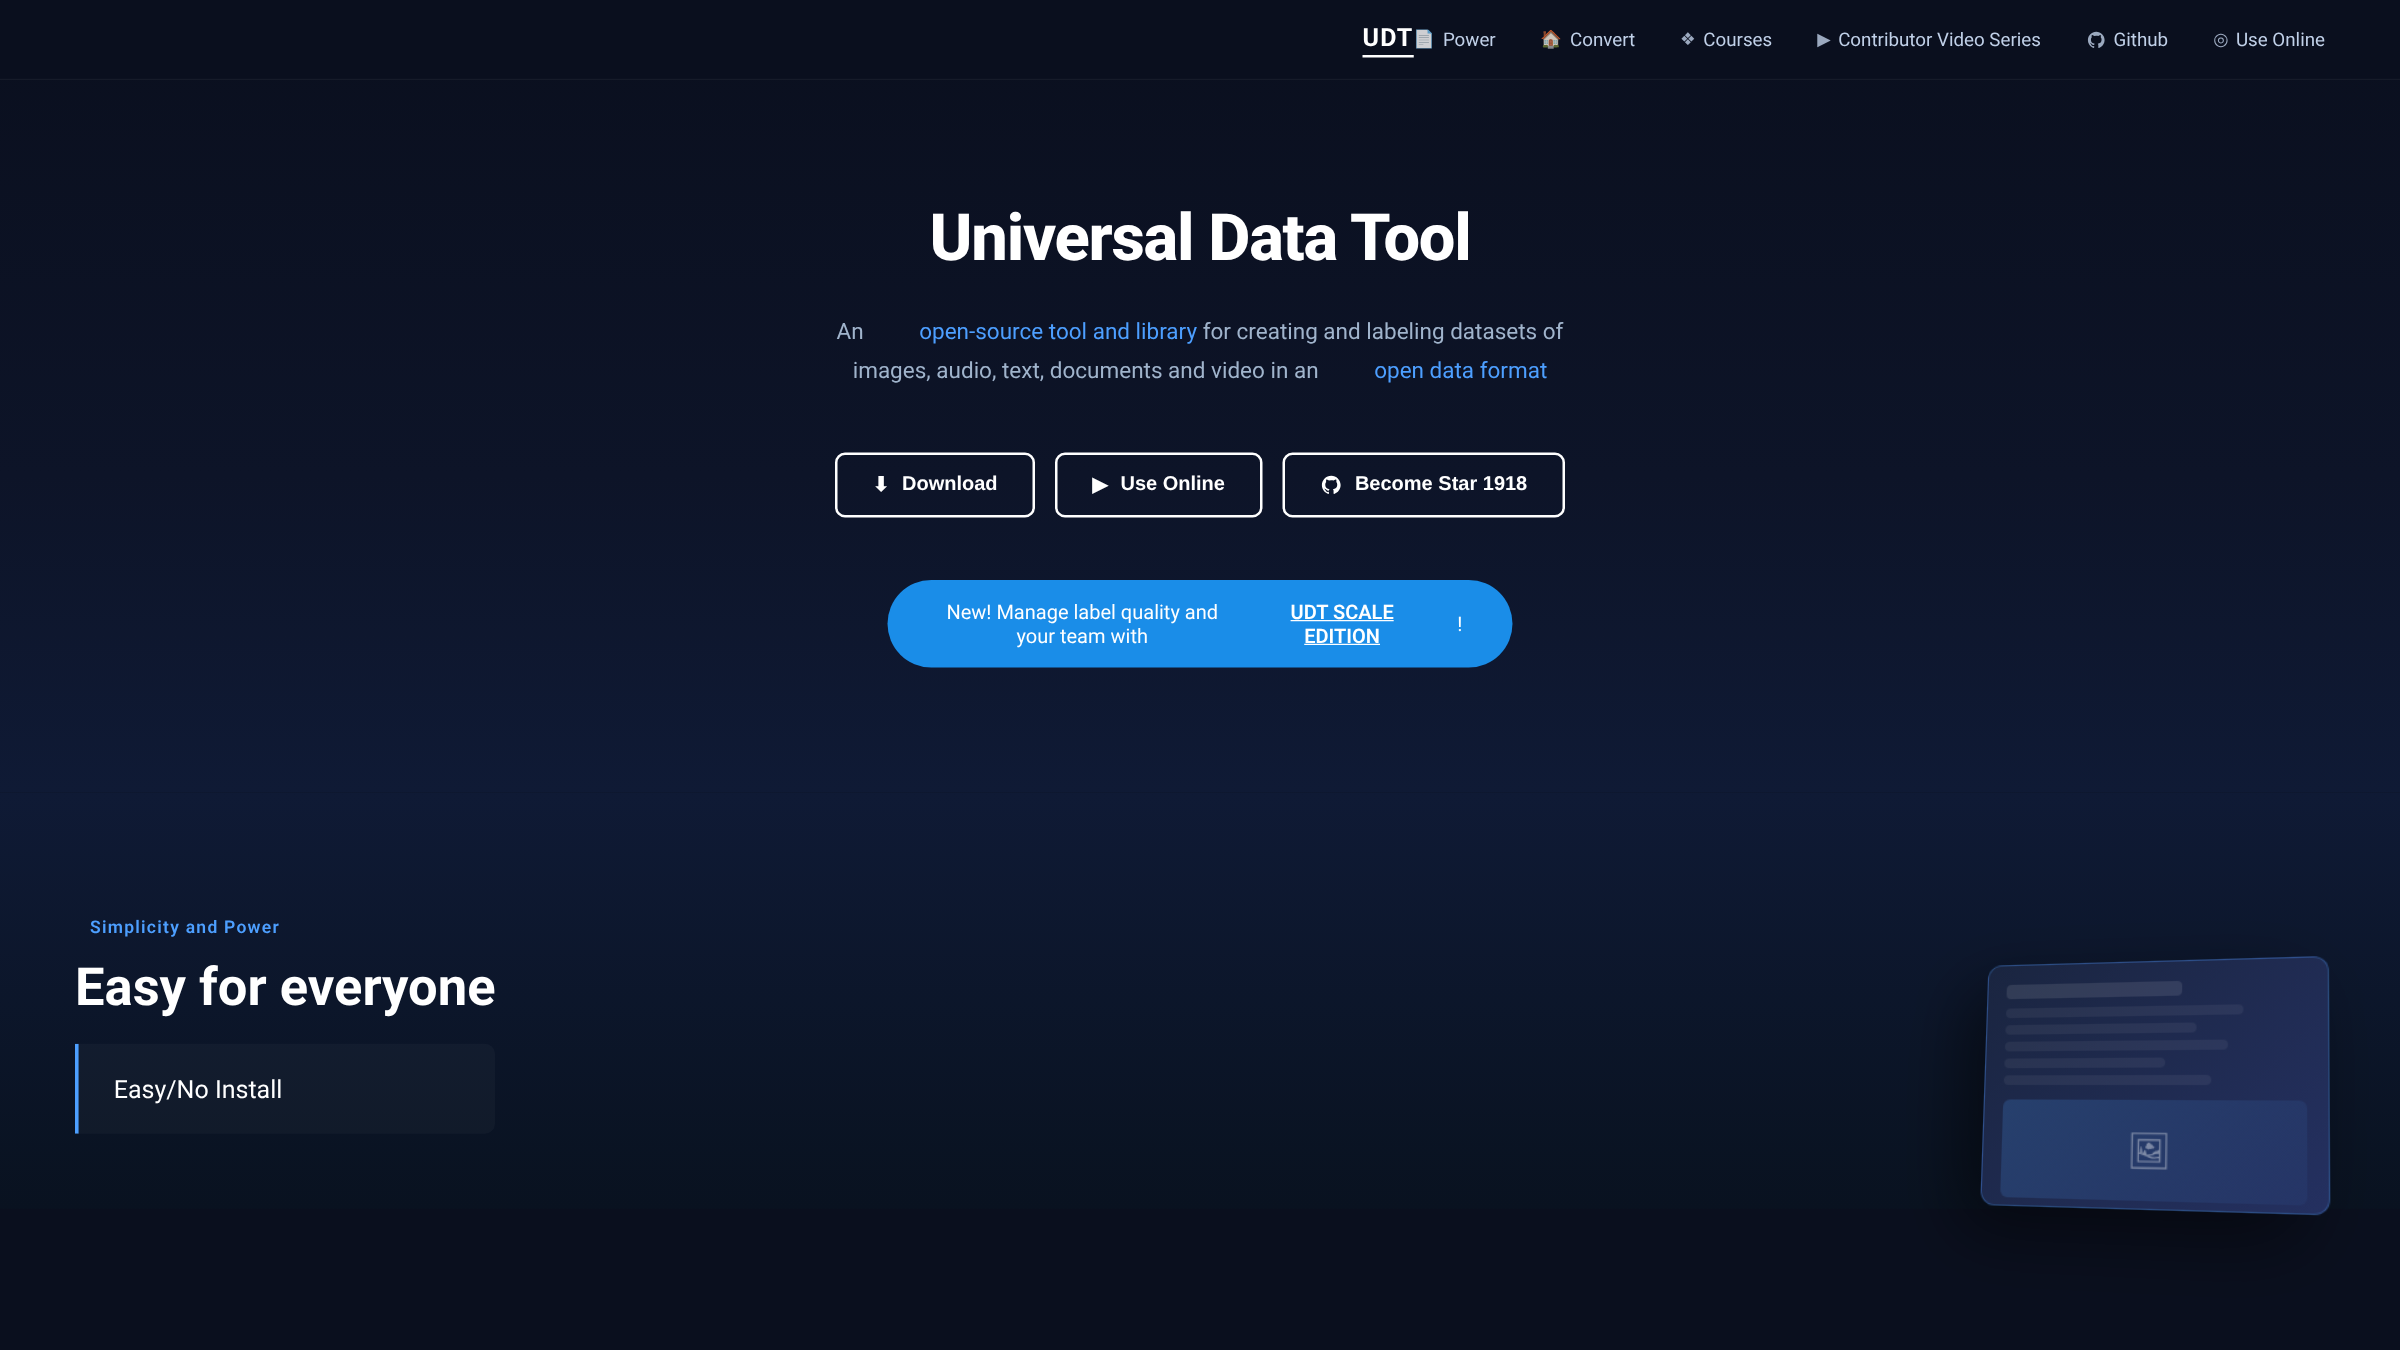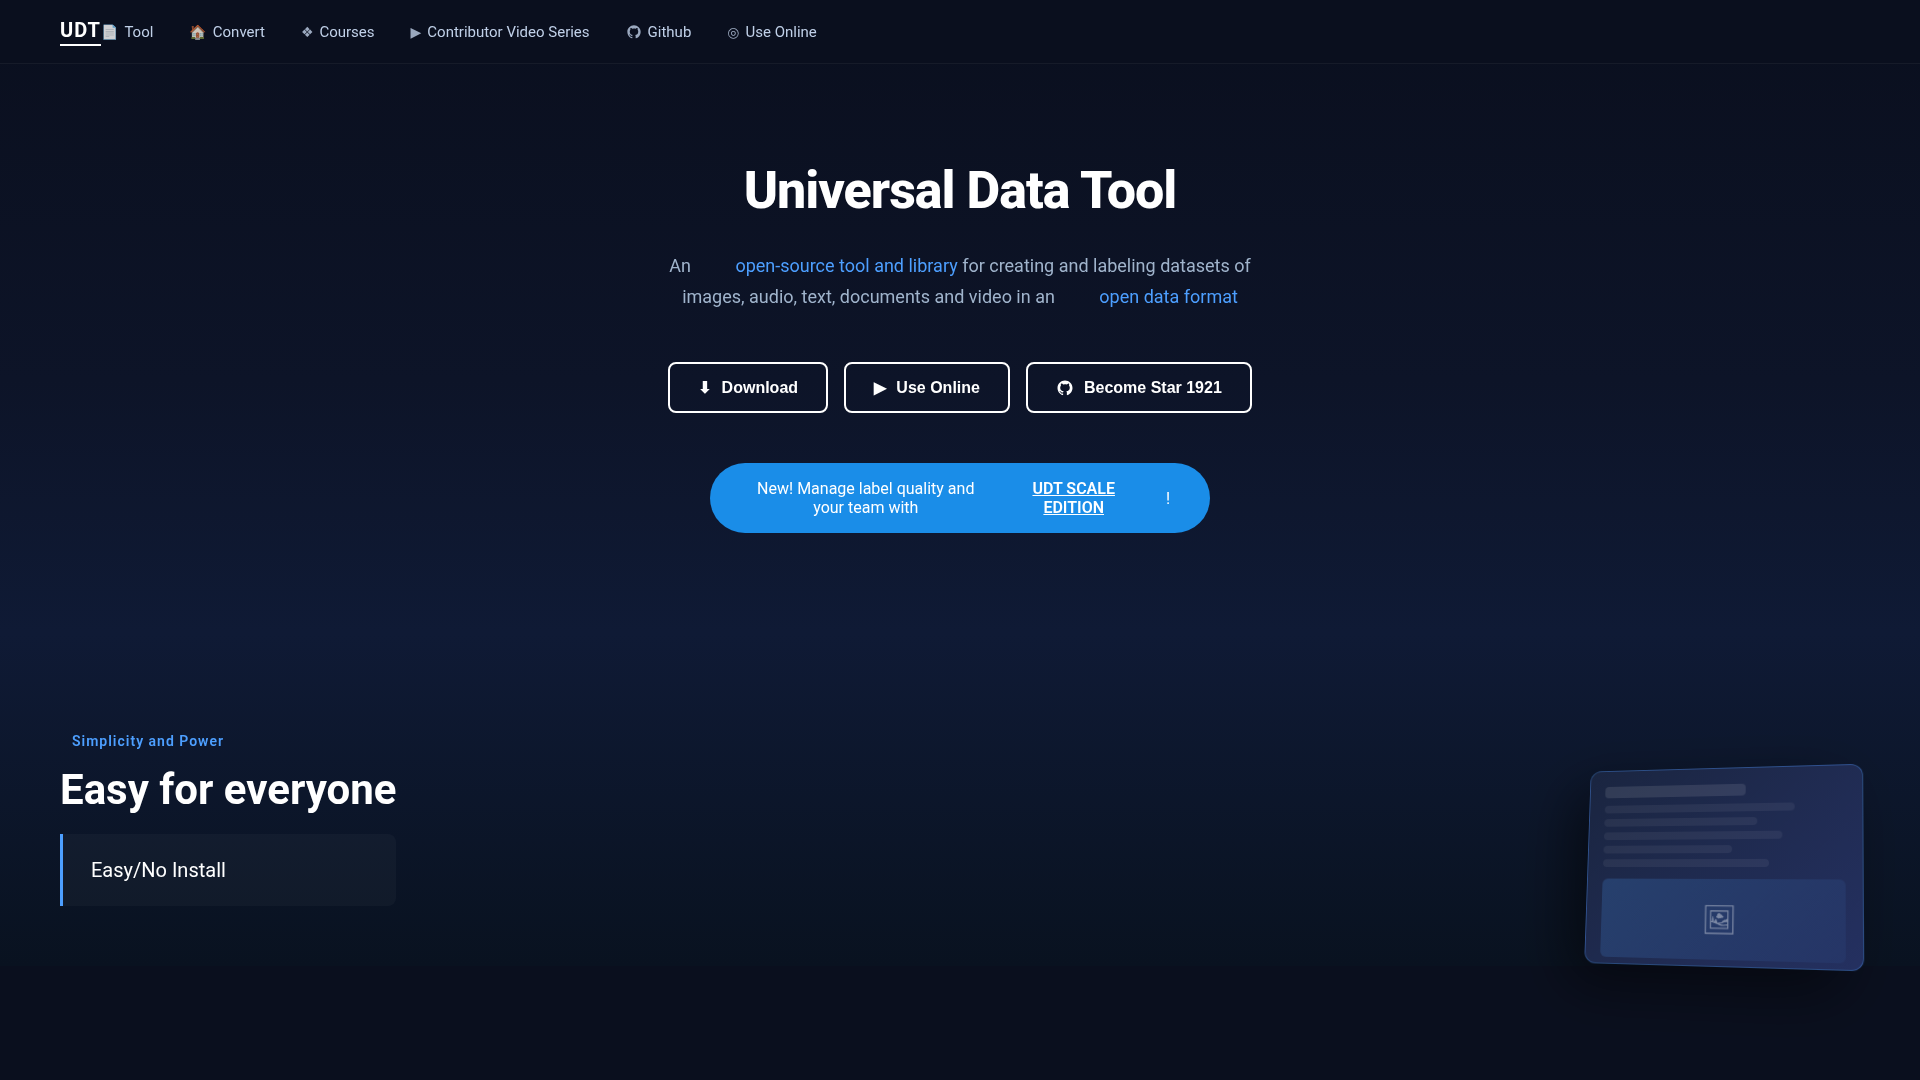--- a/index.html
+++ b/index.html
@@ -14,21 +14,21 @@
       color: #ffffff;
       width: 1920px;
       min-height: 1080px;
       overflow-x: hidden;
     }
 
     
     nav {
       display: flex;
       align-items: center;
-      justify-content: flex-start;
+      justify-content: flex-end;
       padding: 11px 60px;
       height: 64px;
       background-color: #0a0f1e;
       position: fixed;
       top: 0;
       left: 0;
       right: 0;
       z-index: 100;
       border-bottom: 1px solid rgba(255,255,255,0.05);
     }
@@ -263,21 +263,21 @@
     }
   </style>
 </head>
 <body>
 
 <nav>
   <div class="logo">UDT</div>
   <div class="nav-links">
     <a class="nav-link" href="#">
       <span class="nav-icon">📄</span>
-      <span>Tool</span>
+      <span>Power</span>
     </a>
     <a class="nav-link" href="#">
       <span class="nav-icon">🏠</span>
       <span>Convert</span>
     </a>
     <a class="nav-link" href="#">
       <span class="nav-icon">❖</span>
       <span>Courses</span>
     </a>
     <a class="nav-link" href="#">
@@ -312,21 +312,21 @@
     <button class="btn">
       <span class="btn-icon">▶</span>
       <span>Use Online</span>
     </button>
     <button class="btn">
       <span class="btn-icon">
         <svg width="18" height="18" viewBox="0 0 24 24" fill="currentColor" style="vertical-align:middle">
           <path d="M12 2C6.477 2 2 6.477 2 12c0 4.418 2.865 8.166 6.839 9.489.5.092.682-.217.682-.482 0-.237-.008-.866-.013-1.7-2.782.604-3.369-1.341-3.369-1.341-.454-1.155-1.11-1.463-1.11-1.463-.908-.62.069-.608.069-.608 1.003.07 1.531 1.03 1.531 1.03.892 1.529 2.341 1.087 2.91.832.092-.647.35-1.088.636-1.338-2.22-.253-4.555-1.11-4.555-4.943 0-1.091.39-1.984 1.029-2.683-.103-.253-.446-1.27.098-2.647 0 0 .84-.269 2.75 1.025A9.578 9.578 0 0112 6.836c.85.004 1.705.115 2.504.337 1.909-1.294 2.747-1.025 2.747-1.025.546 1.377.202 2.394.1 2.647.64.699 1.028 1.592 1.028 2.683 0 3.842-2.339 4.687-4.566 4.935.359.309.678.919.678 1.852 0 1.336-.012 2.415-.012 2.743 0 .267.18.578.688.48C19.138 20.163 22 16.418 22 12c0-5.523-4.477-10-10-10z"></path>
         </svg>
       </span>
-      <span>Become Star 1921</span>
+      <span>Become Star 1918</span>
     </button>
   </div>
   <div class="cta-banner">
     <span>New! Manage label quality and your team with </span>
       <a href="#">UDT SCALE EDITION</a>
       <span>!</span>
   </div>
 </section>
 
 <section class="features">

